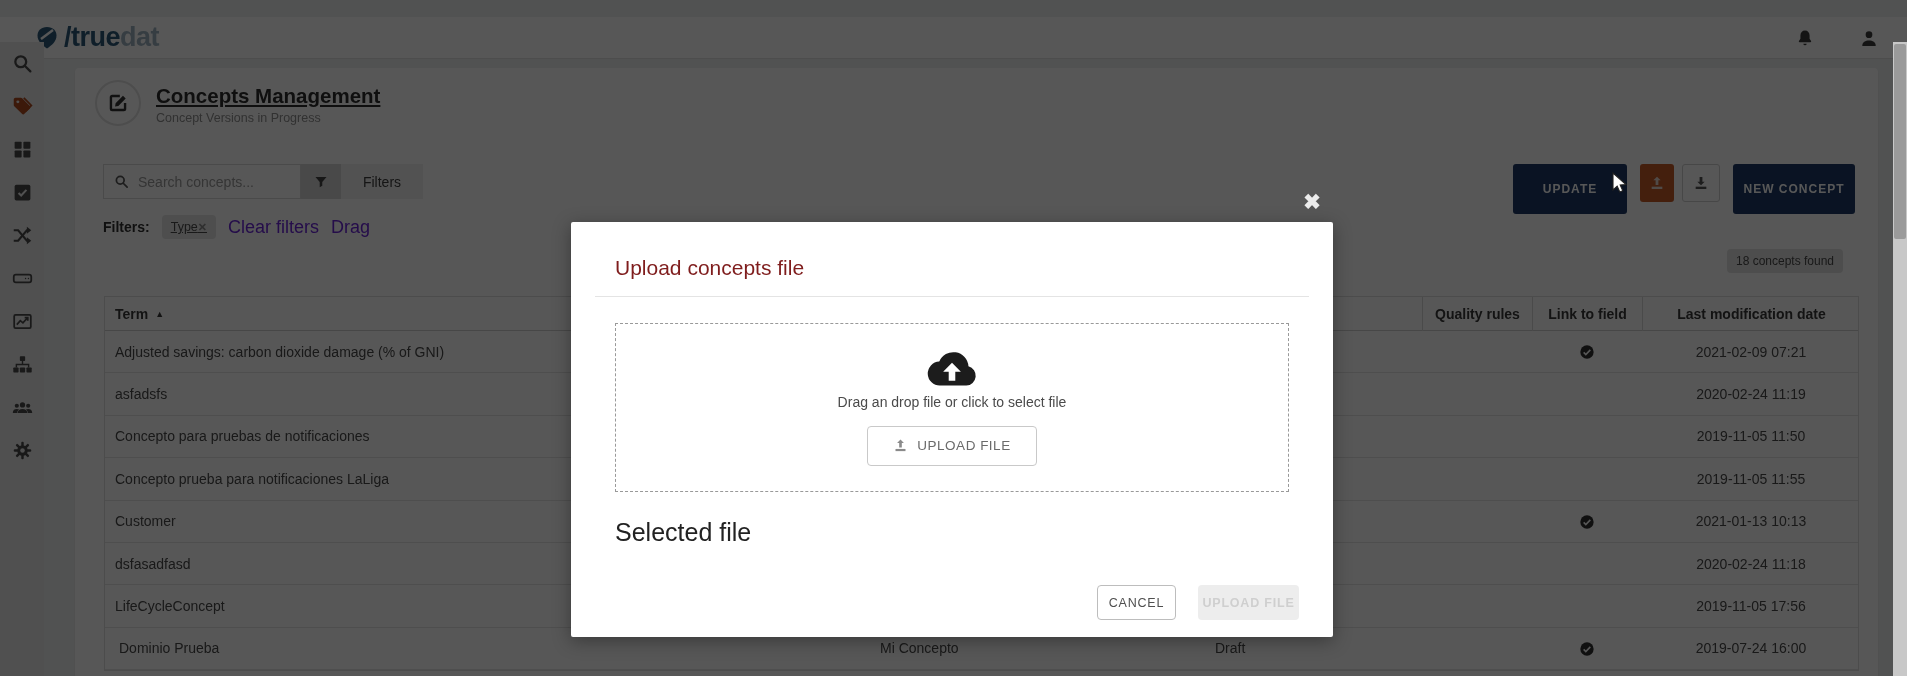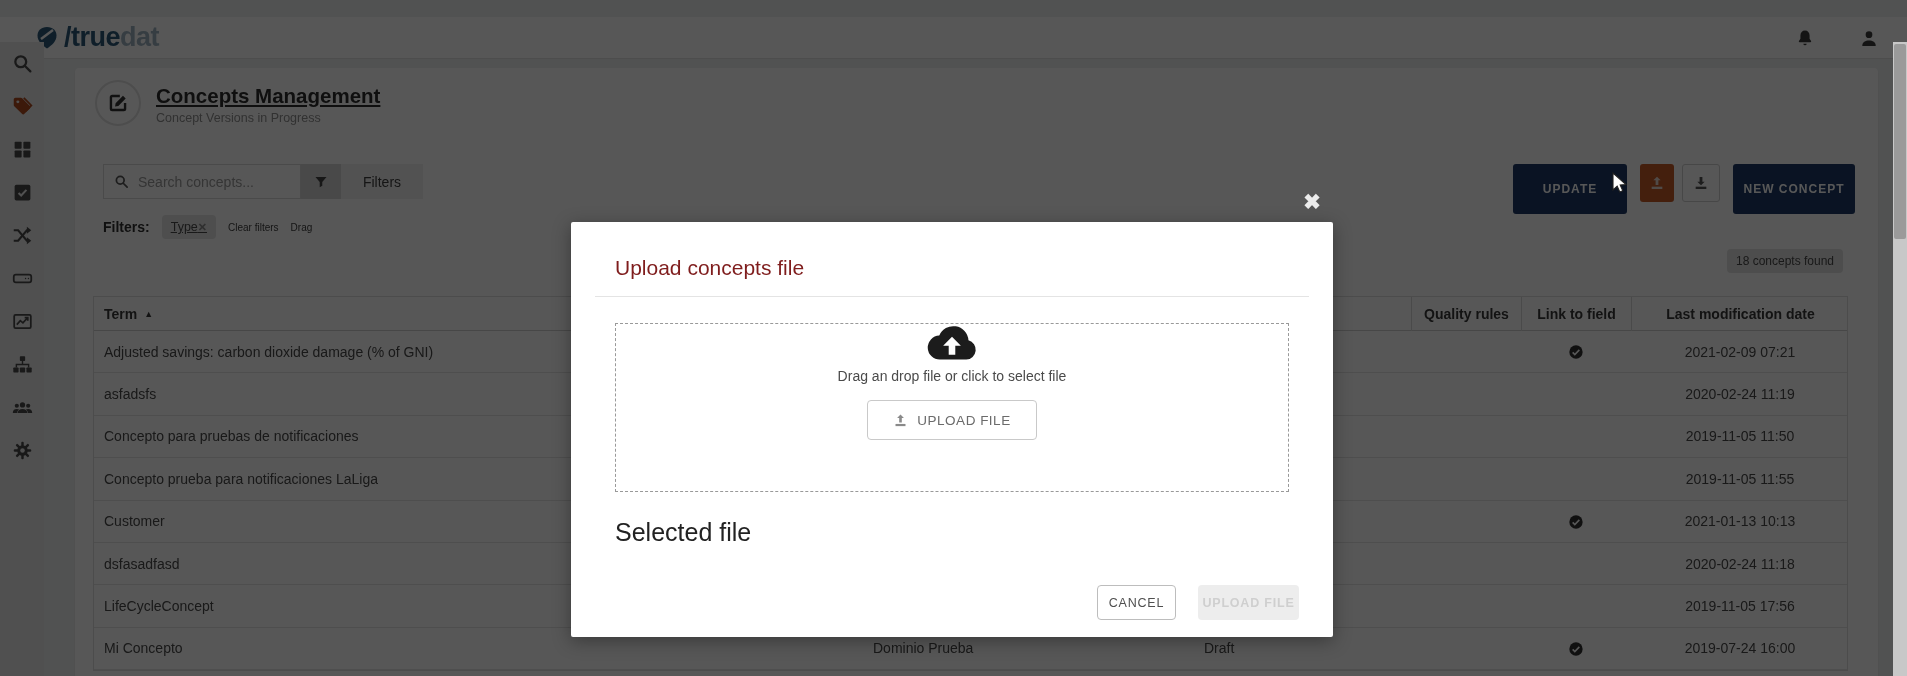--- a/index.html
+++ b/index.html
@@ -47,39 +47,39 @@
   .funnel-btn svg { width:14px; height:14px; }
   .filters-btn { width:82px; height:35px; background:#f0f0f0; border:none; font-size:14px; color:#3f3f3f;
                 cursor:pointer; font-family:"Liberation Sans", sans-serif; }
 
   
   .filters-bar { position:absolute; left:28px; top:147px; display:flex; align-items:center; gap:12px; height:24px; }
   .filters-label { font-weight:bold; font-size:14px; color:#2f2f2f; }
   .chip { background:#e3e3e3; border-radius:4px; height:24px; padding:0 9px; display:flex; align-items:center;
           font-size:12.5px; color:#4a4a4a;text-decoration:underline; }
   .chip .x { color:#8a8a8a; font-size:11px; cursor:pointer; font-weight:bold; }
-  .flink { font-size:10px; color:#404040; cursor:pointer; text-decoration:none; }
+  .flink { font-size:18px; color:#6d28d9; cursor:pointer; text-decoration:none; }
 
   
   .btn { border:none; border-radius:3px; cursor:pointer; font-family:"Liberation Sans", sans-serif; }
   .btn-navy { position:absolute; top:96px; height:50px; background:#1e3a66; color:#fff; font-size:12px;
               font-weight:bold; letter-spacing:1px; }
   .btn-update { left:1438px; width:114px; }
   .btn-new { left:1658px; width:122px; }
   .btn-upload-sq { position:absolute; left:1565px; top:96px; width:34px; height:38px; background:#c75b28;
               color:#e9d9cf; display:flex; align-items:center; justify-content:center; }
   .btn-download-sq { position:absolute; left:1607px; top:96px; width:38px; height:38px; background:#fff;
               border:1px solid #cfcfcf; color:#555; display:flex; align-items:center; justify-content:center; }
   .btn-upload-sq svg, .btn-download-sq svg { width:16px; height:16px; }
 
   .results-badge { position:absolute; left:1652px; top:181px; width:116px; height:24px; background:#e2e2e2;
               border-radius:4px; font-size:12px; color:#4a4a4a; display:flex; align-items:center; justify-content:center; }
 
   
-  .table { position:absolute; left:18px; top:228px; width:1755px; border:1px solid #dfdfdf; font-size:14px; }
+  .table { position:absolute; left:29px; top:228px; width:1755px; border:1px solid #dfdfdf; font-size:14px; }
   .thead, .trow { display:grid; grid-template-columns:765px 331px 221px 110px 110px 218px; align-items:center; }
   .thead { height:34px; font-weight:bold; color:#383838; border-bottom:1px solid #cfcfcf; }
   .thead .hcell { height:34px; display:flex; align-items:center; }
   .hcell.sep { border-left:1px solid #d8d8d8; justify-content:center; }
   .hcell-term { padding-left:10px; gap:7px; }
   .sort-arrow { font-size:9px; color:#3a3a3a; }
   .trow { height:42.4px; border-bottom:1px solid #e4e4e4; color:#4a4a4a; }
   .cell { overflow:hidden; white-space:nowrap; }
   .cell-term { padding-left:10px; }
   .cell-domain { padding-left:14px; }
@@ -89,21 +89,21 @@
 
   
   .overlay { position:absolute; left:0; top:0; width:1907px; height:676px; background:rgba(0,0,0,0.66); z-index:50; }
   .modal { position:absolute; left:571px; top:222px; width:762px; height:415px; background:#fff; z-index:60;
            border-radius:2px; box-shadow:0 4px 18px rgba(0,0,0,.35); }
   .modal-close { position:absolute; left:1298px; top:188px; z-index:61; width:28px; height:28px; background:none;
            border:none; color:#ececec; font-size:21px; font-weight:bold; cursor:pointer; }
   .modal-title { position:absolute; left:44px; top:34px; font-size:21px; color:#7f1d1d; }
   .modal-divider { position:absolute; left:24px; right:24px; top:74px; border-top:1px solid #e4e4e4; }
   .dropzone { position:absolute; left:44px; top:101px; width:674px; height:169px; border:1px dashed #999;
-           display:flex; flex-direction:column; align-items:center; cursor:pointer; }
+           display:flex; flex-direction:column; align-items:center; justify-content:center; cursor:pointer; }
   .dz-cloud { width:54px; height:40px; color:#1c1c1c; }
   .dz-hint { font-size:14px; color:#4a4a4a; margin-top:4px; }
   .dz-btn { margin-top:16px; width:170px; height:40px; background:#fff; border:1px solid #c9c9c9; border-radius:4px;
            font-size:13.5px; color:#6b6b6b; letter-spacing:.5px; display:flex; align-items:center; justify-content:center;
            gap:9px; cursor:pointer; font-family:"Liberation Sans", sans-serif; }
   .dz-btn svg { width:15px; height:15px; color:#8a8a8a; }
   .selected-heading { position:absolute; left:44px; top:296px; font-size:25px; font-weight:500; color:#222; }
   .modal-footer { position:absolute; right:34px; bottom:17px; display:flex; gap:22px; }
   .btn-cancel { width:79px; height:35px; background:#fff; border:1px solid #bdbdbd; border-radius:4px;
            font-size:12.5px; color:#4f4f4f; letter-spacing:.8px; cursor:pointer;text-align:center; }
@@ -346,22 +346,22 @@
           </div>
           <div class="trow">
             <div class="cell cell-term">LifeCycleConcept</div>
             <div class="cell cell-domain"></div>
             <div class="cell cell-status"></div>
             <div class="cell cell-quality-rules"></div>
             <div class="cell cell-link-to-field"></div>
             <div class="cell cell-last-modification">2019-11-05 17:56</div>
           </div>
           <div class="trow">
+            <div class="cell cell-domain">Dominio Prueba</div>
             <div class="cell cell-term">Mi Concepto</div>
-            <div class="cell cell-domain">Dominio Prueba</div>
             <div class="cell cell-status">Draft</div>
             <div class="cell cell-quality-rules"></div>
             <div class="cell cell-link-to-field"><svg viewBox="0 0 24 24">
                 <circle cx="12" cy="12" r="10" fill="#2f2f2f"></circle>
                 <path d="M7 12.6l3.2 3.2 6.8-7" stroke="#fff" stroke-width="2.4" fill="none"></path>
               </svg></div>
             <div class="cell cell-last-modification">2019-07-24 16:00</div>
           </div>
         </div>
     </div>

